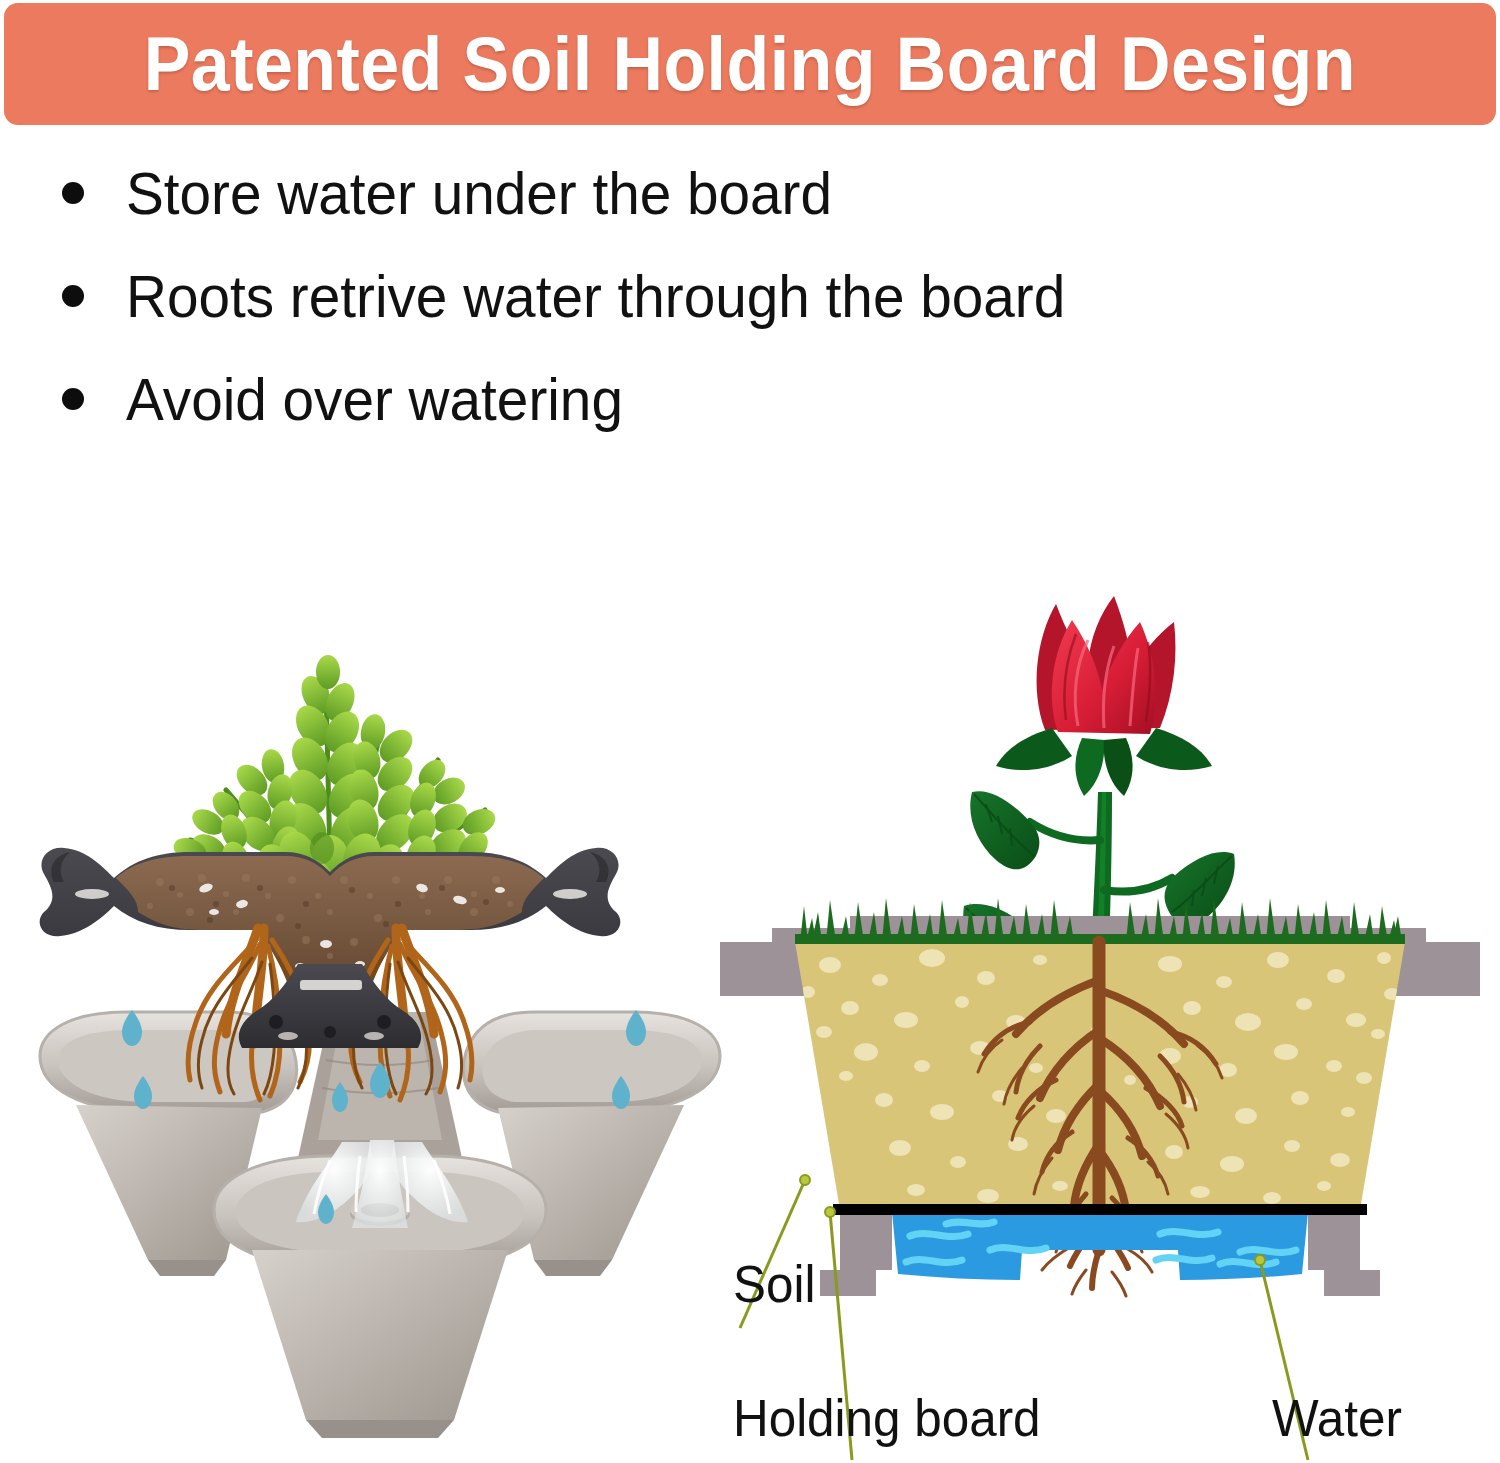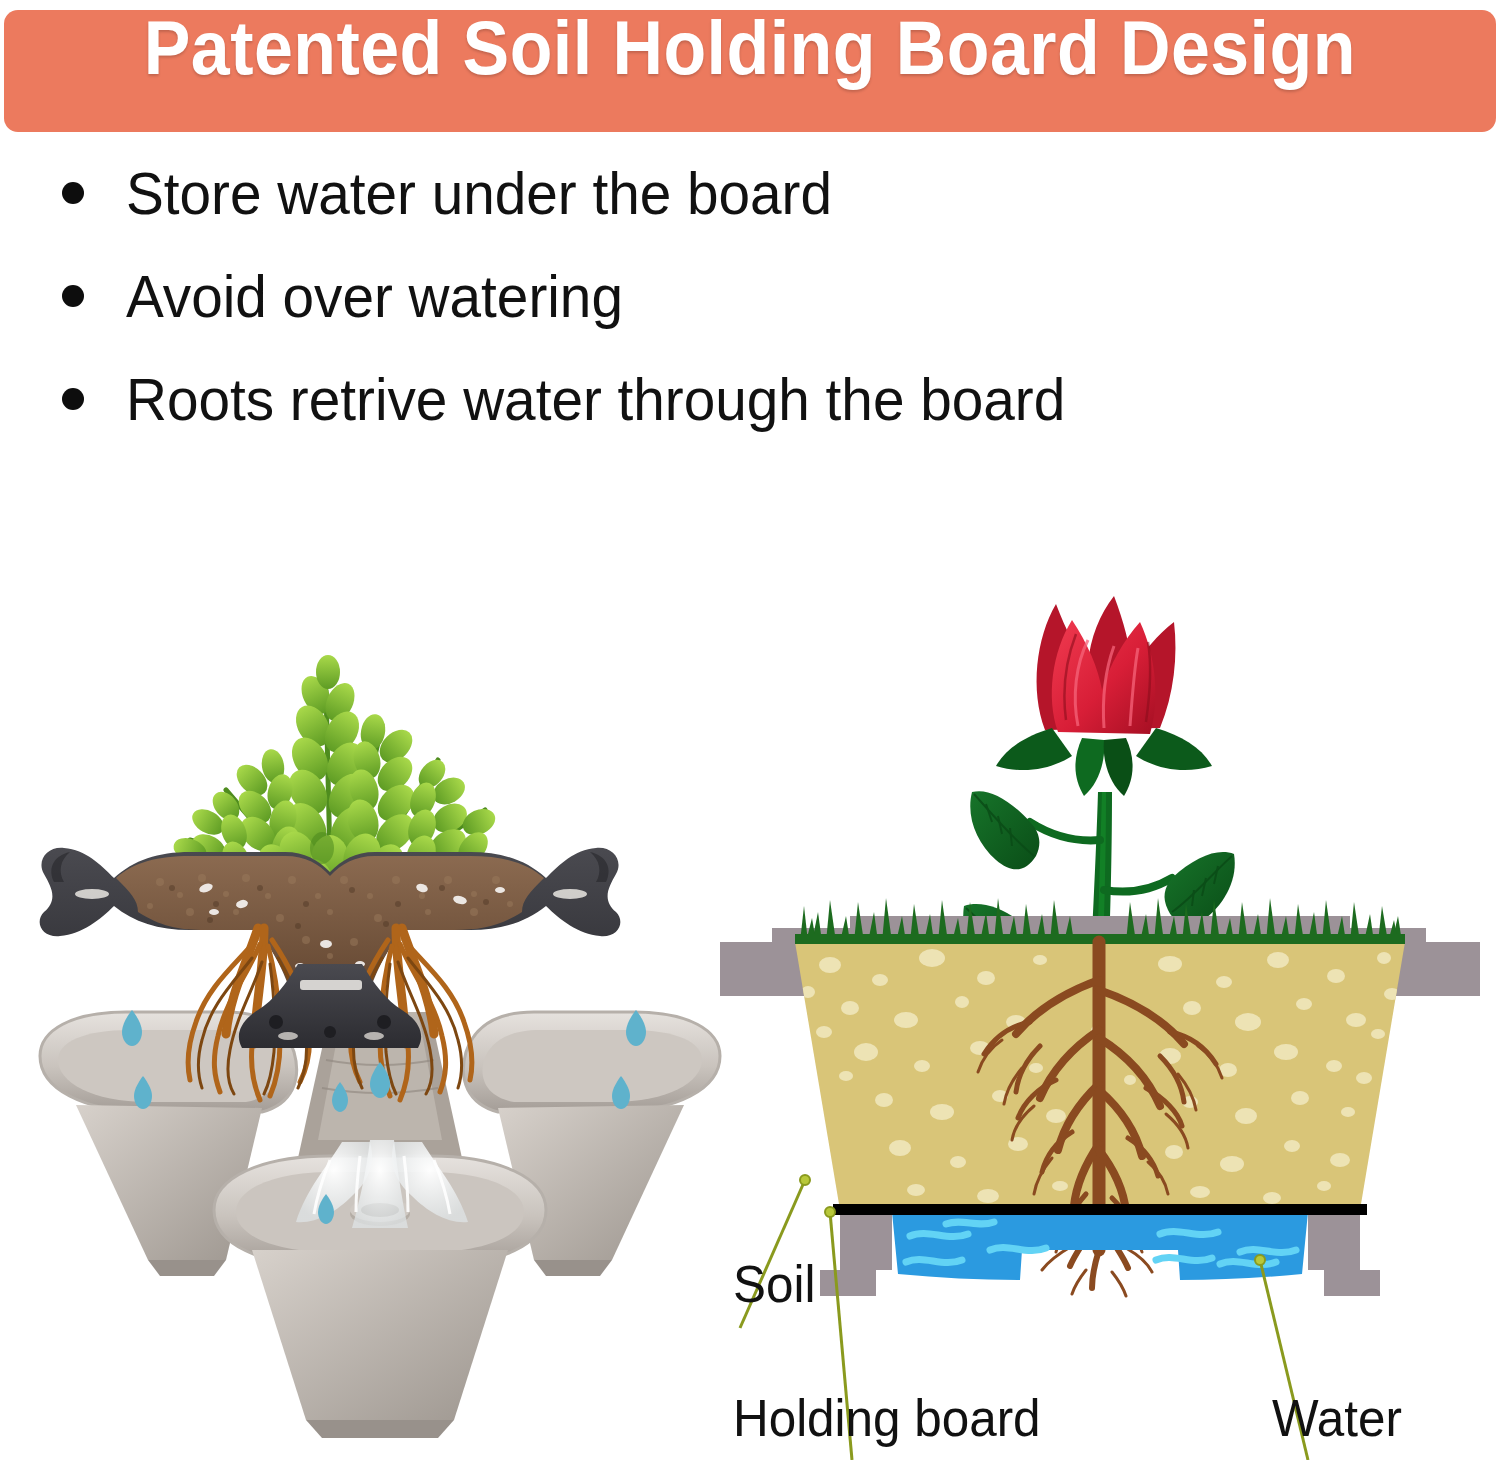--- a/index.html
+++ b/index.html
@@ -6,23 +6,23 @@
   html,body{margin:0;padding:0;background:#ffffff;}
   body{
     width:1500px;height:1463px;position:relative;overflow:hidden;
     font-family:"Liberation Sans","DejaVu Sans",sans-serif;
     -webkit-font-smoothing:antialiased;
   }
   #stage{position:absolute;left:0;top:0;width:1500px;height:1463px;background:#fff;}
 
   
   #banner{
-    position:absolute;left:4px;top:10px;width:1492px;height:122px;
+    position:absolute;left:4px;top:3px;width:1492px;height:122px;
     background:#ec7a5e;border-radius:14px;
-    display:flex;align-items:flex-start;justify-content:center;
+    display:flex;align-items:center;justify-content:center;
   }
   #banner-title{
     color:#ffffff;font-weight:bold;font-size:76px;line-height:76px;
     letter-spacing:0.5px;white-space:nowrap;
     transform:scaleX(0.92);transform-origin:center;
     text-shadow:0 2px 3px rgba(0,0,0,.18);
   }
 
   
   #bullets{position:absolute;left:50px;top:148px;width:1440px;text-decoration:underline;}
@@ -63,26 +63,26 @@
 
   <div id="bullets">
 
     <div class="bullet-row">
       <span class="bullet-dot"></span>
       <span class="bullet-text">Store water under the board</span>
     </div>
 
     <div class="bullet-row">
       <span class="bullet-dot"></span>
-      <span class="bullet-text">Avoid over watering</span>
+      <span class="bullet-text">Roots retrive water through the board</span>
     </div>
 
     <div class="bullet-row">
       <span class="bullet-dot"></span>
-      <span class="bullet-text">Roots retrive water through the board</span>
+      <span class="bullet-text">Avoid over watering</span>
     </div>
 
 
   </div>
 
   <div id="photo-panel">
     <svg class="svg-fill" viewBox="0 0 700 880" preserveAspectRatio="xMidYMid meet">
       <defs>
         <linearGradient id="potG" x1="0" y1="0" x2="0" y2="1">
           <stop offset="0%" stop-color="#e6e2de"></stop>

